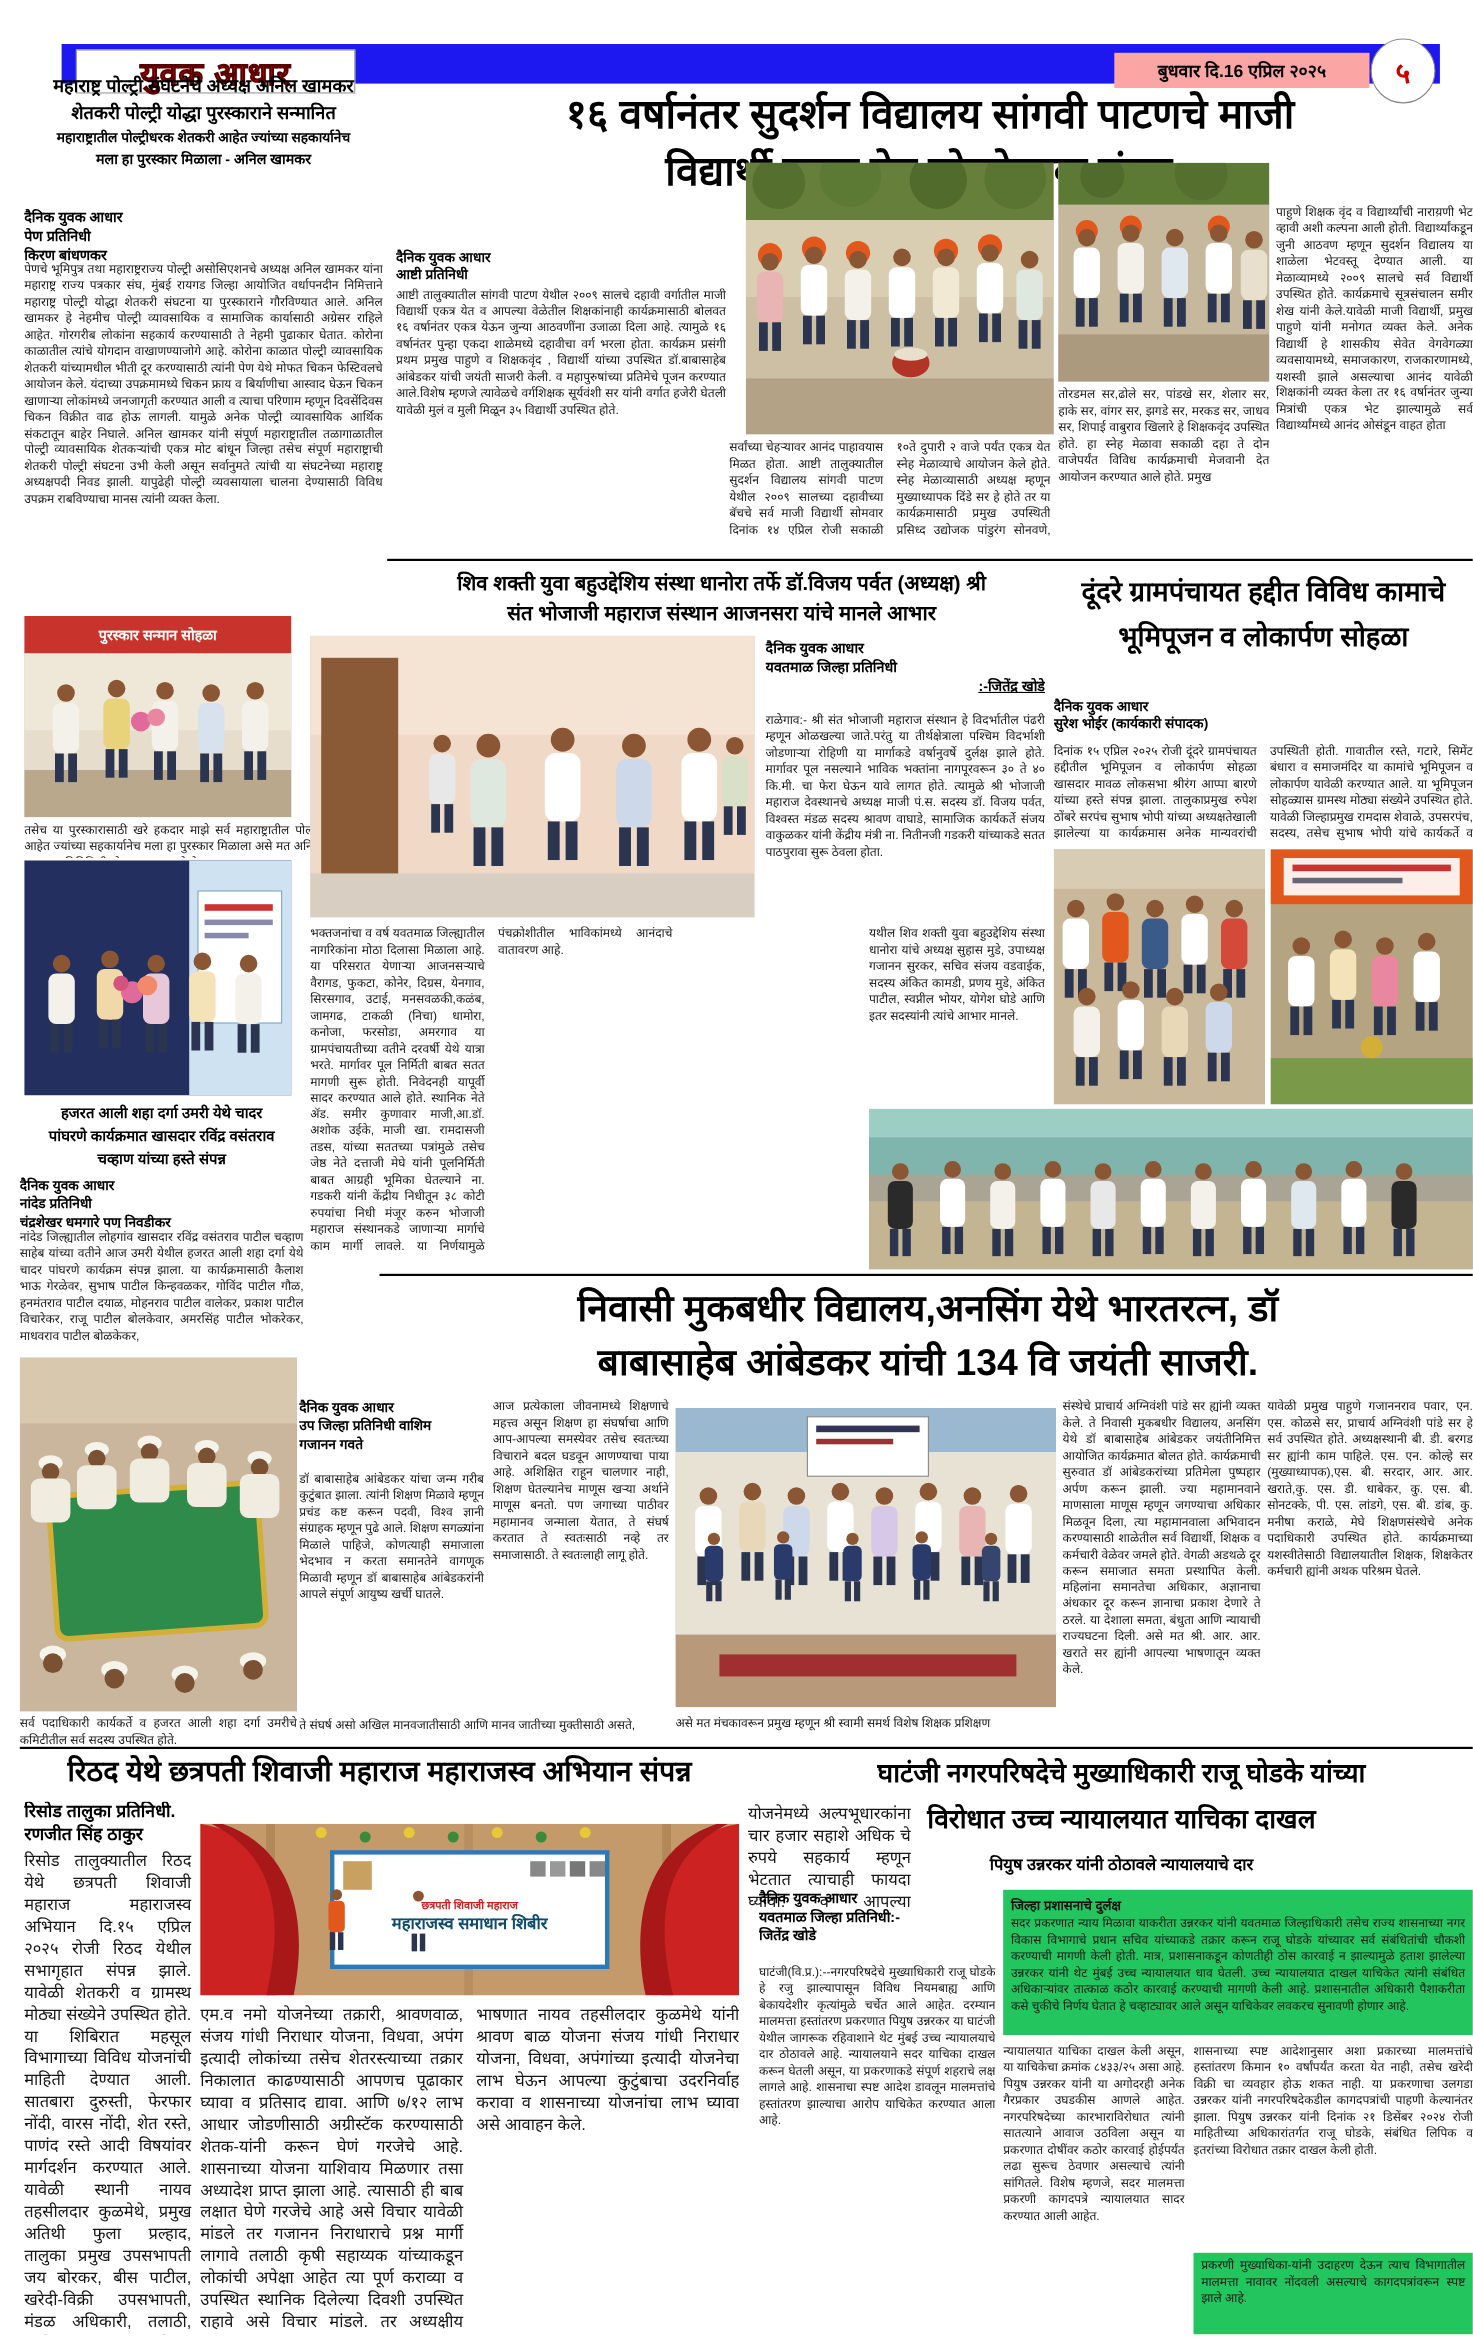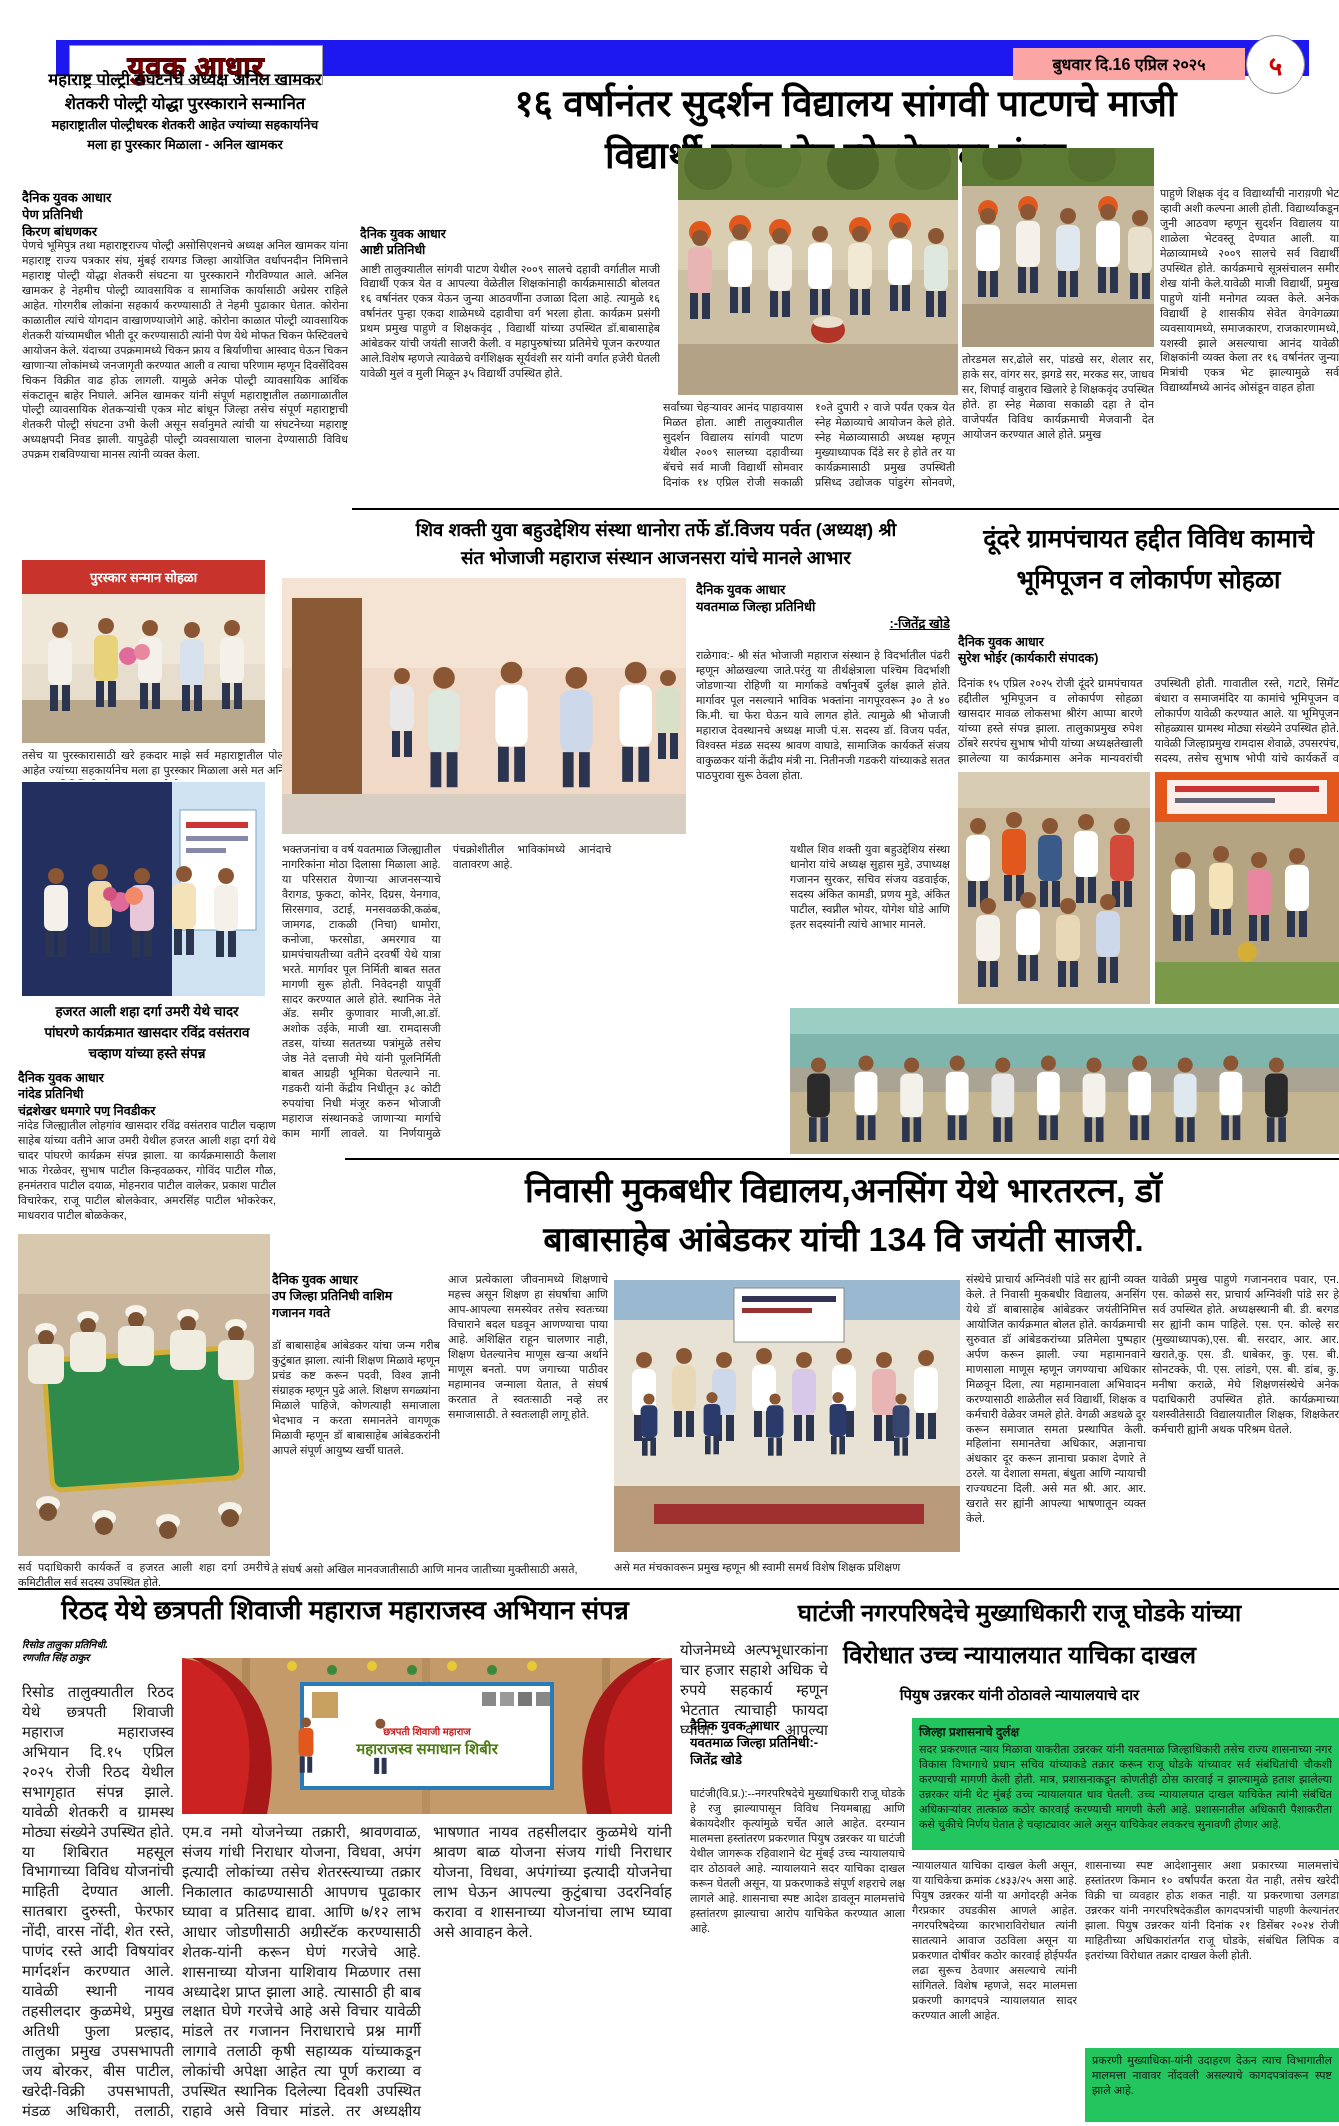--- a/index.html
+++ b/index.html
@@ -339,21 +339,21 @@
     </svg>
   </div>
   <div class="abs t" style="left:272px;top:1562px;width:336px;height:28px;">ते संघर्ष असो अखिल मानवजातीसाठी आणि मानव जातीच्या मुक्तीसाठी असते,</div>
   <div class="abs t" style="left:614px;top:1560px;width:346px;height:28px;">असे मत मंचकावरून प्रमुख म्हणून श्री स्वामी समर्थ विशेष शिक्षक प्रशिक्षण</div>
   <div class="abs t" style="left:966px;top:1272px;width:180px;height:290px;">संस्थेचे प्राचार्य अग्निवंशी पांडे सर ह्यांनी व्यक्त केले. ते निवासी मुकबधीर विद्यालय, अनसिंग येथे डॉ बाबासाहेब आंबेडकर जयंतीनिमित्त आयोजित कार्यक्रमात बोलत होते. कार्यक्रमाची सुरुवात डॉ आंबेडकरांच्या प्रतिमेला पुष्पहार अर्पण करून झाली. ज्या महामानवाने माणसाला माणूस म्हणून जगण्याचा अधिकार मिळवून दिला, त्या महामानवाला अभिवादन करण्यासाठी शाळेतील सर्व विद्यार्थी, शिक्षक व कर्मचारी वेळेवर जमले होते. वेगळी अडथळे दूर करून समाजात समता प्रस्थापित केली. महिलांना समानतेचा अधिकार, अज्ञानाचा अंधकार दूर करून ज्ञानाचा प्रकाश देणारे ते ठरले. या देशाला समता, बंधुता आणि न्यायाची राज्यघटना दिली. असे मत श्री. आर. आर. खराते सर ह्यांनी आपल्या भाषणातून व्यक्त केले.</div>
   <div class="abs t" style="left:1152px;top:1272px;width:187px;height:290px;">यावेळी प्रमुख पाहुणे गजाननराव पवार, एन. एस. कोळसे सर, प्राचार्य अग्निवंशी पांडे सर हे सर्व उपस्थित होते. अध्यक्षस्थानी बी. डी. बरगड सर ह्यांनी काम पाहिले. एस. एन. कोल्हे सर (मुख्याध्यापक),एस. बी. सरदार, आर. आर. खराते,कु. एस. डी. धाबेकर, कु. एस. बी. सोनटक्के, पी. एस. लांडगे, एस. बी. डांब, कु. मनीषा कराळे, मेघे शिक्षणसंस्थेचे अनेक पदाधिकारी उपस्थित होते. कार्यक्रमाच्या यशस्वीतेसाठी विद्यालयातील शिक्षक, शिक्षकेतर कर्मचारी ह्यांनी अथक परिश्रम घेतले.</div>
 
   <div class="abs rule" style="left:18px;top:1588px;width:1321px;"></div>
 
   <div class="abs hc" style="left:18px;top:1594px;width:654px;height:38px;font-size:26px;line-height:1.3;">रिठद येथे छत्रपती शिवाजी महाराज महाराजस्व अभियान संपन्न</div>
-  <div class="abs by" style="left:22px;top:1638px;width:152px;height:42px;font-size:10px;font-style:italic;">
+  <div class="abs by" style="left:22px;top:1638px;width:152px;height:42px;font-size:16px;">
     <div>रिसोड तालुका प्रतिनिधी.</div>
     <div>रणजीत सिंह ठाकुर</div>
   </div>
   <div class="abs ts" style="left:22px;top:1682px;width:152px;height:440px;">रिसोड तालुक्यातील रिठद येथे छत्रपती शिवाजी महाराज महाराजस्व अभियान दि.१५ एप्रिल २०२५ रोजी रिठद येथील सभागृहात संपन्न झाले. यावेळी शेतकरी व ग्रामस्थ मोठ्या संख्येने उपस्थित होते. या शिबिरात महसूल विभागाच्या विविध योजनांची माहिती देण्यात आली. सातबारा दुरुस्ती, फेरफार नोंदी, वारस नोंदी, शेत रस्ते, पाणंद रस्ते आदी विषयांवर मार्गदर्शन करण्यात आले. यावेळी स्थानी नायव तहसीलदार कुळमेथे, प्रमुख अतिथी फुला प्रल्हाद, तालुका प्रमुख उपसभापती जय बोरकर, बीस पाटील, खरेदी-विक्री उपसभापती, मंडळ अधिकारी, तलाठी, कृषी सहाय्यक, ग्रामसेवक आदी उपस्थित होते. नागरिकांनी आपल्या तक्रारी मांडल्या व अधिकाऱ्यांनी त्यांचे निरसन केले. गावकऱ्यांनी या उपक्रमाचे स्वागत केले असून असे शिबीर वारंवार व्हावे अशी मागणी केली.</div>
 
   <div class="abs photo" style="left:182px;top:1658px;width:490px;height:156px;">
     <svg viewBox="0 0 490 156" preserveAspectRatio="none">
       <rect width="490" height="156" fill="#c59a6a"></rect>
       <rect x="60" width="8" height="156" fill="#b0885a"></rect>
         <rect x="420" width="8" height="156" fill="#b0885a"></rect>
@@ -372,21 +372,21 @@
         <circle cx="150" cy="12" r="5" fill="#3a8a3a"></circle>
         <circle cx="190" cy="8" r="5" fill="#e8c837"></circle>
         <circle cx="230" cy="12" r="5" fill="#3a8a3a"></circle>
         <circle cx="270" cy="8" r="5" fill="#e8c837"></circle>
         <circle cx="310" cy="12" r="5" fill="#3a8a3a"></circle>
         <circle cx="350" cy="8" r="5" fill="#e8c837"></circle>
       <use href="#pp" x="200" y="96" transform="scale(0.62)" style="color:#e2571c"></use>
       <use href="#pp" x="320" y="98" transform="scale(0.62)" style="color:#fff"></use>
     </svg>
     <div class="bannerov" style="top:66px;left:120px;right:120px;font-size:10px;color:#c22;">छत्रपती शिवाजी महाराज</div>
-    <div class="bannerov" style="top:80px;left:120px;right:120px;font-size:15px;color:#4d7c0f;">महाराजस्व समाधान शिबीर</div>
+    <div class="bannerov" style="top:80px;left:120px;right:120px;font-size:15px;color:#0c4a6e;">महाराजस्व समाधान शिबीर</div>
   </div>
 
   <div class="abs ts cols2" style="left:182px;top:1822px;width:490px;height:300px;">एम.व नमो योजनेच्या तक्रारी, श्रावणवाळ, संजय गांधी निराधार योजना, विधवा, अपंग इत्यादी लोकांच्या तसेच शेतरस्त्याच्या तक्रार निकालात काढण्यासाठी आपणच पूढाकार घ्यावा व प्रतिसाद द्यावा. आणि ७/१२ लाभ आधार जोडणीसाठी अग्रीस्टॅक करण्यासाठी शेतक-यांनी करून घेणं गरजेचे आहे. शासनाच्या योजना याशिवाय मिळणार तसा अध्यादेश प्राप्त झाला आहे. त्यासाठी ही बाब लक्षात घेणे गरजेचे आहे असे विचार यावेळी मांडले तर गजानन निराधाराचे प्रश्न मार्गी लागावे तलाठी कृषी सहाय्यक यांच्याकडून लोकांची अपेक्षा आहेत त्या पूर्ण कराव्या व उपस्थित स्थानिक दिलेल्या दिवशी उपस्थित राहावे असे विचार मांडले. तर अध्यक्षीय भाषणात नायव तहसीलदार कुळमेथे यांनी श्रावण बाळ योजना संजय गांधी निराधार योजना, विधवा, अपंगांच्या इत्यादी योजनेचा लाभ घेऊन आपल्या कुटुंबाचा उदरनिर्वाह करावा व शासनाच्या योजनांचा लाभ घ्यावा असे आवाहन केले.</div>
   <div class="abs ts" style="left:680px;top:1640px;width:148px;height:96px;">योजनेमध्ये अल्पभूधारकांना चार हजार सहाशे अधिक चे रुपये सहकार्य म्हणून भेटतात त्याचाही फायदा घ्यावा. व आपल्या परिसरातील पाण्याचे पातळी वाढवण्यासाठी माध्यमातून प्रयत्न करावेत.असे अध्यक्षीय भाषणात सांगितले.</div>
 
   <div class="abs hc" style="left:700px;top:1592px;width:639px;height:86px;font-size:24px;line-height:1.75;">
     <div>घाटंजी नगरपरिषदेचे मुख्याधिकारी राजू घोडके यांच्या</div>
     <div>विरोधात उच्च न्यायालयात याचिका दाखल</div>
   </div>
   <div class="abs hc" style="left:700px;top:1684px;width:639px;height:24px;font-size:15px;">पियुष उन्नरकर यांनी ठोठावले न्यायालयाचे दार</div>

